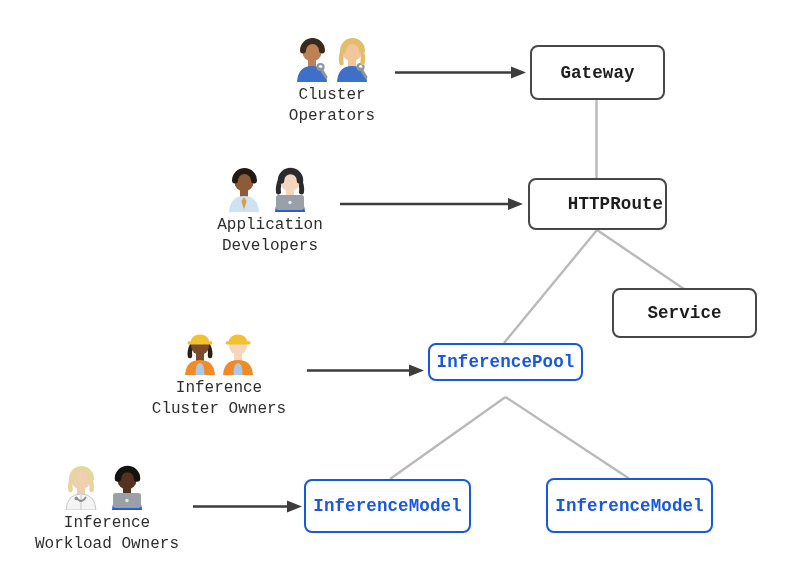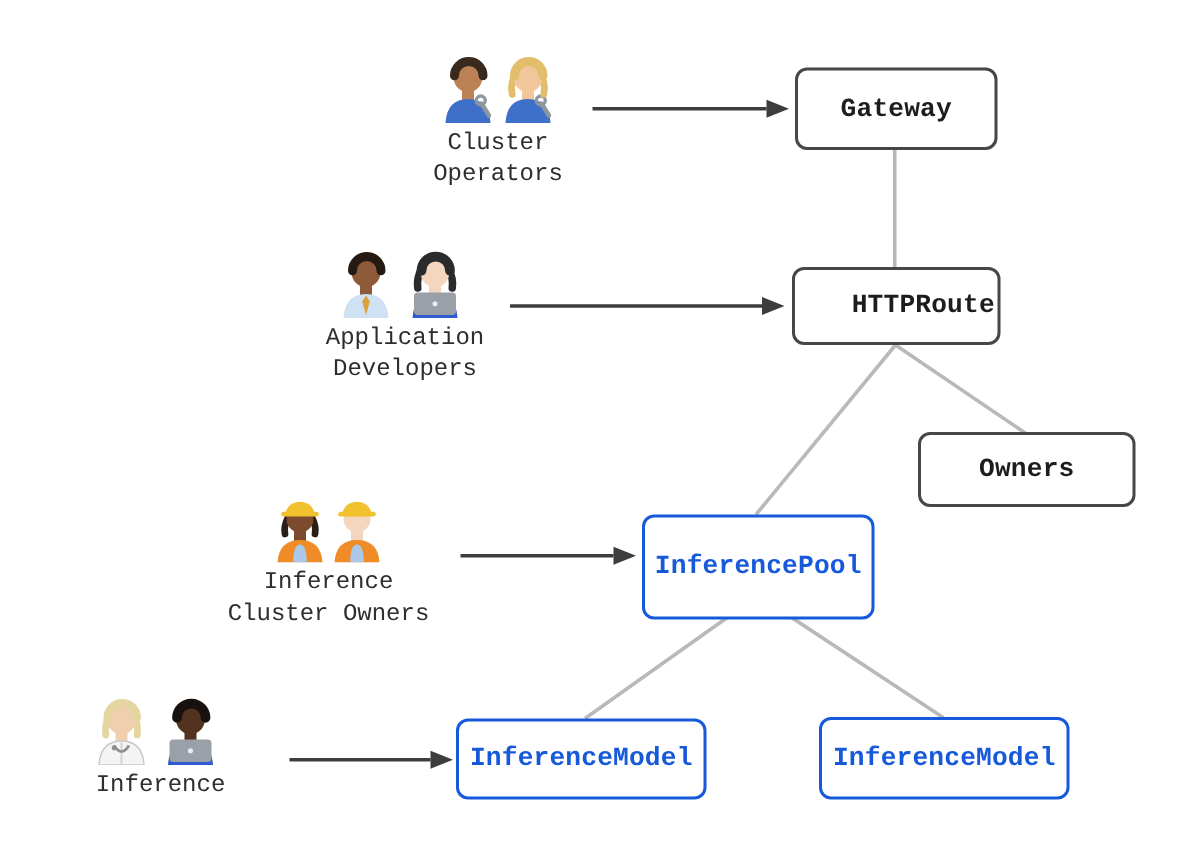--- a/index.html
+++ b/index.html
@@ -59,24 +59,24 @@
 
   <div class="node dark" style="left:530px; top:45px; width:135px; height:55px;">
     <span>Gateway</span>
   </div>
 
   <div class="node dark" style="left:528px; top:178px; width:139px; height:52px;padding-left:36px;">
     <span>HTTPRoute</span>
   </div>
 
   <div class="node dark" style="left:612px; top:288px; width:145px; height:50px;">
-    <span>Owners</span>
-  </div>
-
-  <div class="node blue" style="left:428px; top:343px; width:155px; height:70px;justify-content:center;">
+    <span>Service</span>
+  </div>
+
+  <div class="node blue" style="left:428px; top:343px; width:155px; height:38px;justify-content:center;">
     <span>InferencePool</span>
   </div>
 
   <div class="node blue" style="left:304px; top:479px; width:167px; height:54px;">
     <span>InferenceModel</span>
   </div>
 
   <div class="node blue" style="left:546px; top:478px; width:167px; height:55px;">
     <span>InferenceModel</span>
   </div>
@@ -186,16 +186,17 @@
         <rect x="14" y="23" width="8" height="10" fill="#53331f"></rect>
         <path d="M3 46 Q4 30 18 30 Q32 30 33 46 Z" fill="#2f5bd0"></path>
         <circle cx="18" cy="16" r="9.5" fill="#53331f"></circle>
         <path d="M9 14.5 a9.5 9.5 0 0 1 19 0" fill="none" stroke="#17120e" stroke-width="6.5" stroke-linecap="round"></path>
         <rect x="4" y="29" width="28" height="15" rx="2.5" fill="#99a0a7"></rect>
         <circle cx="18" cy="36.5" r="1.7" fill="#e8eaed"></circle>
       </g>
     </svg>
     <div class="label">
       <div>Inference</div>
+      <div>Workload Owners</div>
     </div>
   </div>
 
 </div>
 
 </body></html>

